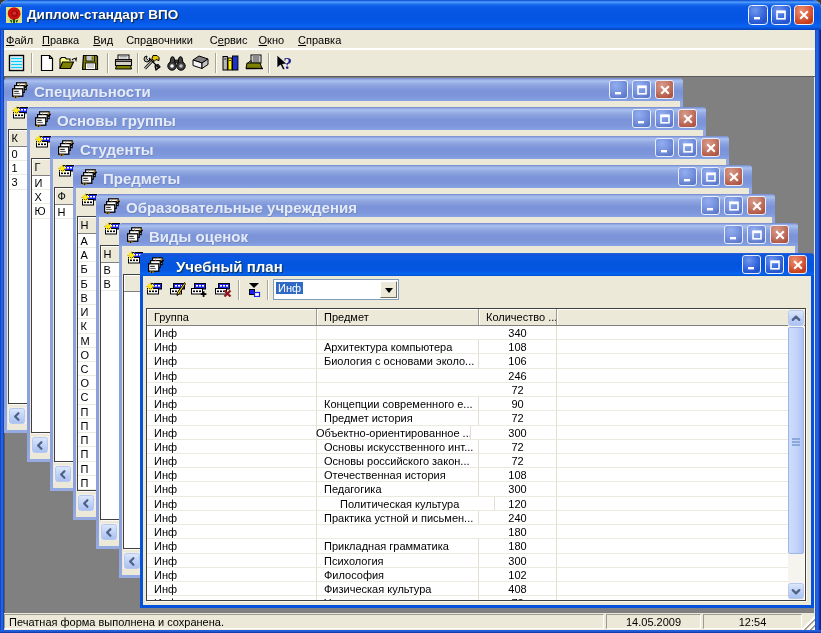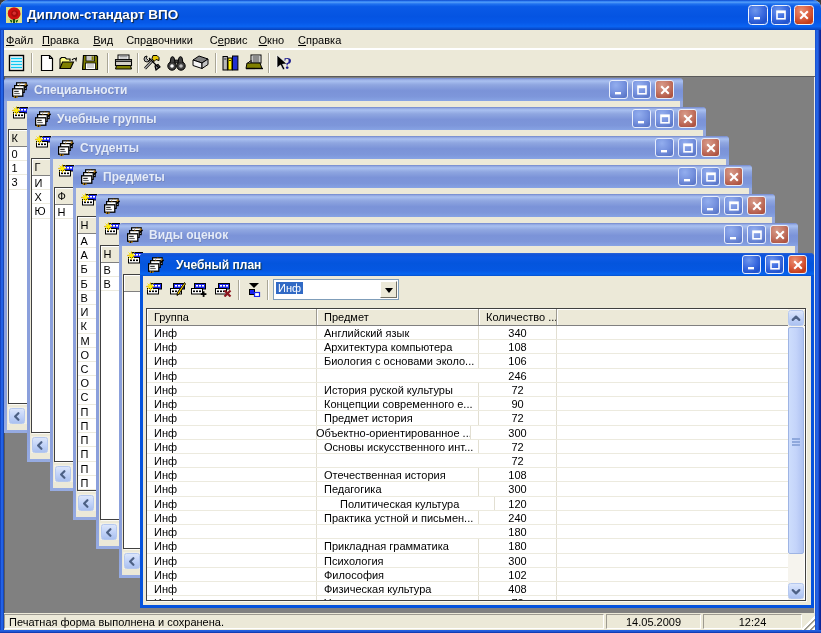--- a/index.html
+++ b/index.html
@@ -26,21 +26,21 @@
 #br{right:0;top:30px;width:6px;height:603px;background:linear-gradient(270deg,#0a1f90 0,#1030a8 1.5px,#2463e6 3px,#2060e4 5px,#1747b8 6px)}
 #bb{left:0;top:630px;width:821px;height:3px;background:linear-gradient(180deg,#2463e6 0,#1d53cc 2px,#07269c 3px)}
 
 .win{width:679px;height:355px;border-radius:4px 4px 0 0}
 .win.inact{background:linear-gradient(180deg,#97aade 0%,#8ba0dc 30%,#8ba0dc 90%,#96abe2 100%)}
 .win.act{background:#0553dd}
 .wtit{left:0;top:0;right:0;height:23px;border-radius:4px 4px 0 0;overflow:hidden}
 .inact .wtit{background:linear-gradient(180deg,#6e84c8 0%,#90a5e0 5%,#a9c0f0 13%,#8fa6e0 30%,#7b93d8 55%,#7d96da 80%,#87a3e4 100%)}
 .act .wtit{background:linear-gradient(180deg,#2a63d8 0%,#1053d8 8%,#0c59e4 20%,#0455dd 45%,#0557e2 75%,#0765f0 92%,#0551cd 100%)}
 .wicon{left:8px;top:4px}
-.wtxt{left:30px;top:5px;font-size:12px;font-weight:bold}
+.wtxt{left:30px;top:5px;font-size:15px;font-weight:bold}
 .inact .wtxt{color:#e4ebf8;text-shadow:0.5px 0.5px 0 #7385bb}
 .act .wtxt{color:#fff;text-shadow:1px 1px 1px #134;left:36px}
 .wb{width:19px;height:19px;top:2px;border-radius:3px;border:1px solid #e8eefc;display:flex;align-items:center;justify-content:center}
 .inact .wb{background:radial-gradient(circle at 35% 25%,#93aeee 0%,#7591de 50%,#5b77c8 85%,#7590dc 100%)}
 .inact .wb.cls{background:radial-gradient(circle at 35% 25%,#d79a88 0%,#c57765 45%,#ad5240 85%,#c06e58 100%)}
 .act .wb{background:radial-gradient(circle at 35% 25%,#6f97ec 0%,#3d6ce0 45%,#2152cc 80%,#3e71e4 100%)}
 .act .wb.cls{background:radial-gradient(circle at 35% 25%,#ea8f70 0%,#dd6547 40%,#c23a17 80%,#d8593a 100%)}
 .wbody{left:3px;top:23px;right:3px;bottom:3px;background:#ece9d8;overflow:hidden}
 .grid{background:#fff;border:1px solid #404040;box-shadow:1px 1px 0 #fbfaf6;overflow:hidden;font-size:11px}
 .ghead{left:0;top:0;right:0;height:17px;background:#ece9d8;border-bottom:1px solid #808080}
@@ -235,21 +235,21 @@
               <path d="M8.5,1 L10,0 L11,1.2" fill="#e09000" stroke="#000" stroke-width="0.6"></path>
               <path d="M2.5,15.3 L15.3,2.5" stroke="#000" stroke-width="2.4"></path>
               <path d="M1.8,14.4 L14.4,1.8" stroke="#c08820" stroke-width="1.5"></path>
               <rect x="2.6" y="3.6" width="9.6" height="6.8" fill="#fff" stroke="#000" stroke-width="1.2"></rect>
               <path d="M6.5,3.8 L8,2.8 L9,4" fill="#e09000" stroke="#000" stroke-width="0.6"></path>
               <rect x="0.6" y="6.8" width="10.2" height="7.4" fill="#fff" stroke="#000" stroke-width="1.3"></rect>
               <rect x="2.2" y="8.8" width="4.5" height="1.3" fill="#333"></rect>
               <rect x="2.2" y="11" width="5.5" height="1.1" fill="#666"></rect>
               <path d="M2.8,14.2 l-0.6,1.8 M5.2,14.2 l-0.6,1.8" stroke="#b07800" stroke-width="1.4"></path>
             </svg></div>
-    <div class="abs wtxt">Учебные группы</div>
+    <div class="abs wtxt">Основы группы</div>
     <div class="abs wb" style="right:55px">
             <svg width="10" height="10" viewBox="0 0 10 10" style="">
               <rect x="1" y="7" width="6" height="2.4" fill="#fff"></rect>
             </svg>
           </div>
           <div class="abs wb" style="right:32px">
             <svg width="10" height="10" viewBox="0 0 10 10" style="">
               <rect x="1" y="1.2" width="8" height="7.6" fill="none" stroke="#fff" stroke-width="1.6"></rect>
               <rect x="1" y="1" width="8" height="2.2" fill="#fff"></rect>
             </svg>
@@ -484,20 +484,21 @@
               <path d="M8.5,1 L10,0 L11,1.2" fill="#e09000" stroke="#000" stroke-width="0.6"></path>
               <path d="M2.5,15.3 L15.3,2.5" stroke="#000" stroke-width="2.4"></path>
               <path d="M1.8,14.4 L14.4,1.8" stroke="#c08820" stroke-width="1.5"></path>
               <rect x="2.6" y="3.6" width="9.6" height="6.8" fill="#fff" stroke="#000" stroke-width="1.2"></rect>
               <path d="M6.5,3.8 L8,2.8 L9,4" fill="#e09000" stroke="#000" stroke-width="0.6"></path>
               <rect x="0.6" y="6.8" width="10.2" height="7.4" fill="#fff" stroke="#000" stroke-width="1.3"></rect>
               <rect x="2.2" y="8.8" width="4.5" height="1.3" fill="#333"></rect>
               <rect x="2.2" y="11" width="5.5" height="1.1" fill="#666"></rect>
               <path d="M2.8,14.2 l-0.6,1.8 M5.2,14.2 l-0.6,1.8" stroke="#b07800" stroke-width="1.4"></path>
             </svg></div>
+    <div class="abs wtxt">Образовательные учреждения</div>
     <div class="abs wb" style="right:55px">
             <svg width="10" height="10" viewBox="0 0 10 10" style="">
               <rect x="1" y="7" width="6" height="2.4" fill="#fff"></rect>
             </svg>
           </div>
           <div class="abs wb" style="right:32px">
             <svg width="10" height="10" viewBox="0 0 10 10" style="">
               <rect x="1" y="1.2" width="8" height="7.6" fill="none" stroke="#fff" stroke-width="1.6"></rect>
               <rect x="1" y="1" width="8" height="2.2" fill="#fff"></rect>
             </svg>
@@ -702,21 +703,20 @@
     <div class="abs grid" style="left:3px;top:32px;width:660px;height:293px">
       <div class="abs ghead">
         <div class="abs gh" style="left:0;width:170px">Группа</div>
         <div class="abs gh" style="left:170px;width:162px">Предмет</div>
         <div class="abs gh" style="left:332px;width:78px">Количество ...</div>
         <div class="abs gh" style="left:410px;right:0;border-right:none"></div>
       </div>
       <div class="abs" style="left:0;top:17px;width:642px;height:274px;overflow:hidden">
               <div class="grow">
                 <div class="abs gc" style="left:0;width:170px">Инф</div>
-                <div class="abs gc" style="left:170px;width:162px">Английский язык</div>
                 <div class="abs gc" style="left:332px;width:78px;text-align:center;padding-left:0">340</div>
                 <div class="abs gc" style="left:410px;right:0;border:none"></div>
               </div>
               <div class="grow">
                 <div class="abs gc" style="left:0;width:170px">Инф</div>
                 <div class="abs gc" style="left:170px;width:162px">Архитектура компьютера</div>
                 <div class="abs gc" style="left:332px;width:78px;text-align:center;padding-left:0">108</div>
                 <div class="abs gc" style="left:410px;right:0;border:none"></div>
               </div>
               <div class="grow">
@@ -725,21 +725,20 @@
                 <div class="abs gc" style="left:332px;width:78px;text-align:center;padding-left:0">106</div>
                 <div class="abs gc" style="left:410px;right:0;border:none"></div>
               </div>
               <div class="grow">
                 <div class="abs gc" style="left:0;width:170px">Инф</div>
                 <div class="abs gc" style="left:332px;width:78px;text-align:center;padding-left:0">246</div>
                 <div class="abs gc" style="left:410px;right:0;border:none"></div>
               </div>
               <div class="grow">
                 <div class="abs gc" style="left:0;width:170px">Инф</div>
-                <div class="abs gc" style="left:170px;width:162px">История руской культуры</div>
                 <div class="abs gc" style="left:332px;width:78px;text-align:center;padding-left:0">72</div>
                 <div class="abs gc" style="left:410px;right:0;border:none"></div>
               </div>
               <div class="grow">
                 <div class="abs gc" style="left:0;width:170px">Инф</div>
                 <div class="abs gc" style="left:170px;width:162px">Концепции современного е...</div>
                 <div class="abs gc" style="left:332px;width:78px;text-align:center;padding-left:0">90</div>
                 <div class="abs gc" style="left:410px;right:0;border:none"></div>
               </div>
               <div class="grow">
@@ -755,20 +754,21 @@
                 <div class="abs gc" style="left:410px;right:0;border:none"></div>
               </div>
               <div class="grow">
                 <div class="abs gc" style="left:0;width:170px">Инф</div>
                 <div class="abs gc" style="left:170px;width:162px">Основы искусственного инт...</div>
                 <div class="abs gc" style="left:332px;width:78px;text-align:center;padding-left:0">72</div>
                 <div class="abs gc" style="left:410px;right:0;border:none"></div>
               </div>
               <div class="grow">
                 <div class="abs gc" style="left:0;width:170px">Инф</div>
+                <div class="abs gc" style="left:170px;width:162px">Основы российского закон...</div>
                 <div class="abs gc" style="left:332px;width:78px;text-align:center;padding-left:0">72</div>
                 <div class="abs gc" style="left:410px;right:0;border:none"></div>
               </div>
               <div class="grow">
                 <div class="abs gc" style="left:0;width:170px">Инф</div>
                 <div class="abs gc" style="left:170px;width:162px">Отечественная история</div>
                 <div class="abs gc" style="left:332px;width:78px;text-align:center;padding-left:0">108</div>
                 <div class="abs gc" style="left:410px;right:0;border:none"></div>
               </div>
               <div class="grow">
@@ -840,19 +840,19 @@
                 </svg>
               </div>
       </div>
     </div>
   </div>
 </div>
   </div>
   <div class="abs" id="sbar">
     <div class="abs sp" style="left:0;width:600px">Печатная форма выполнена и сохранена.</div>
     <div class="abs sp" style="left:602px;width:95px;text-align:center">14.05.2009</div>
-    <div class="abs sp" style="left:699px;width:99px;text-align:center">12:24</div>
+    <div class="abs sp" style="left:699px;width:99px;text-align:center">12:54</div>
     <div class="abs" style="right:0;top:2px;width:15px;height:15px;background:
       linear-gradient(135deg,transparent 46%,#fff 46%,#fff 54%,#9d9a90 54%,#9d9a90 62%,transparent 62%,transparent 66%,#fff 66%,#fff 74%,#9d9a90 74%,#9d9a90 82%,transparent 82%,transparent 86%,#fff 86%,#fff 94%,#9d9a90 94%)"></div>
   </div>
   <div class="abs" id="bl"></div>
   <div class="abs" id="br"></div>
   <div class="abs" id="bb"></div>
 </div>
 </body></html>

